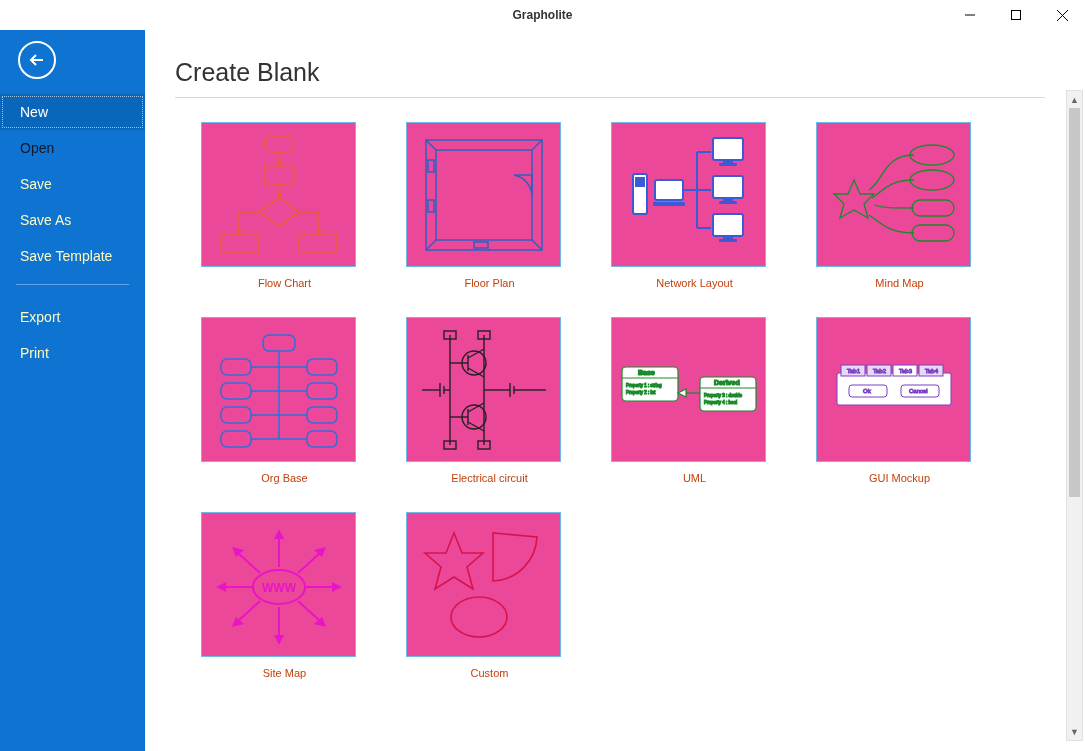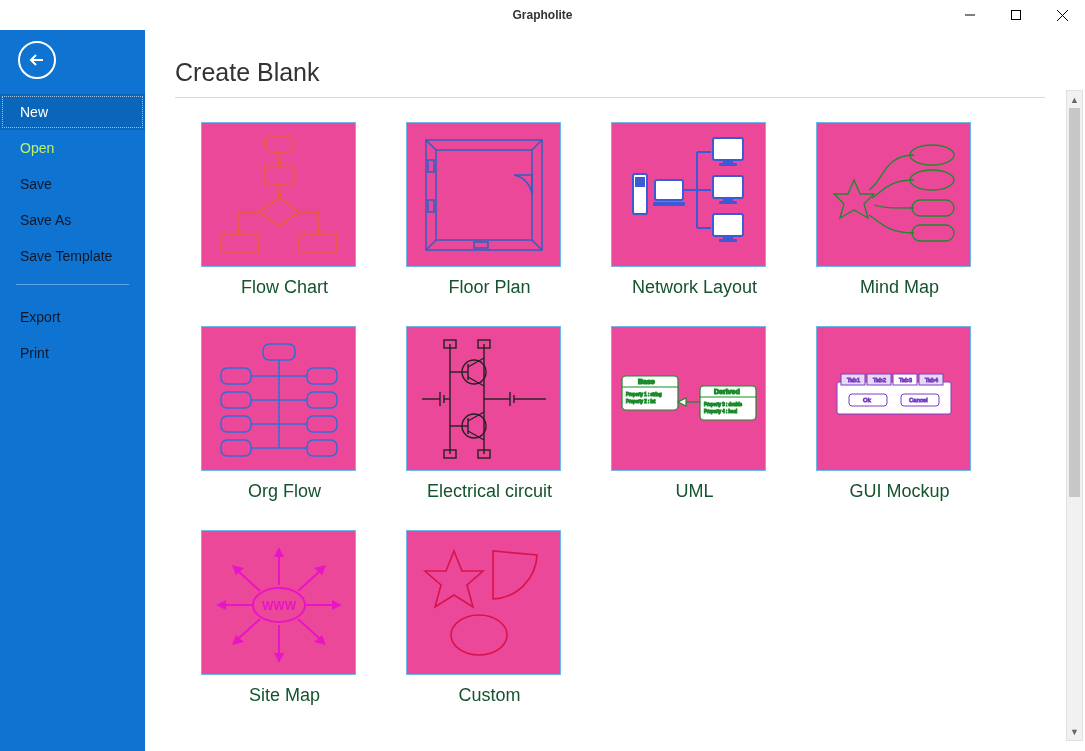--- a/index.html
+++ b/index.html
@@ -14,34 +14,34 @@
 
   .body { display: flex; height: calc(100% - 30px); }
 
   
   .sidebar { width: 145px; background: #0f74d1; color: #fff; display: flex; flex-direction: column; padding-top: 0; position: relative; }
   .sidebar-top { height: 60px; display: flex; align-items: center; padding-left: 18px; }
   .back-btn { width: 38px; height: 38px; border: 2px solid #fff; border-radius: 50%; display: flex; align-items: center; justify-content: center; cursor: pointer; }
   .side-items { margin-top: 4px; }
   .side-item { padding: 10px 20px; font-size: 14px; cursor: pointer; color: #e8f1fb; }
   .side-item.selected { background: #0a66bb; color: #fff; outline: 1px dotted rgba(255,255,255,0.6); outline-offset: -3px; }
-  .side-item.emph { color: #bef264; font-weight: 400; }
-  .side-item.disabled { color: #0f172a; cursor: default; }
+  .side-item.emph { color: #0f172a; font-weight: 400; }
+  .side-item.disabled { color: #fef9c3; cursor: default; }
   .side-divider { height: 1px; background: rgba(255,255,255,0.35); margin: 10px 16px 14px 16px; }
 
   
   .main { flex: 1; position: relative; overflow: hidden; }
   .content { padding: 28px 40px 20px 30px; height: 100%; position: relative; }
   h1.page-title { font-weight: 400; font-size: 25px; color: #333; margin-bottom: 10px; }
   .hr { height: 1px; background: #d9d9d9; margin-bottom: 24px; }
 
   .grid { display: grid; grid-template-columns: repeat(4, 155px); column-gap: 50px; row-gap: 28px; padding-left: 26px; }
   .card { display: flex; flex-direction: column; align-items: center; cursor: pointer; }
   .thumb { width: 155px; height: 145px; border: 1px solid #6fb8e8; background: #ec4899; display: flex; align-items: center; justify-content: center; overflow: hidden; }
-  .card-label { margin-top: 10px; font-size: 18px; color: #14532d; text-align: center; margin-left: 12px; }
+  .card-label { margin-top: 10px; font-size: 11px; color: #c2410c; text-align: center; margin-left: 12px; }
 
   
   .scrollbar { position: absolute; right: 2px; top: 60px; width: 17px; height: calc(100% - 70px); background: #f1f1f1; border: 1px solid #e1e1e1; }
   .scroll-arrow { height: 17px; display:flex; align-items:center; justify-content:center; font-size:9px; color:#666; cursor:pointer; }
   .scroll-thumb { position:absolute; top:17px; left:2px; right:2px; height: 60%; background:#c7c7c7; }
 
   svg { display:block; }
 </style>
 </head>
 <body>
@@ -221,21 +221,21 @@
                     <rect x="98" y="34" width="30" height="16" rx="6"></rect>
                   <rect x="12" y="58" width="30" height="16" rx="6"></rect>
                     <rect x="98" y="58" width="30" height="16" rx="6"></rect>
                   <rect x="12" y="82" width="30" height="16" rx="6"></rect>
                     <rect x="98" y="82" width="30" height="16" rx="6"></rect>
                   <rect x="12" y="106" width="30" height="16" rx="6"></rect>
                     <rect x="98" y="106" width="30" height="16" rx="6"></rect>
                 </g>
               </svg>
             </div>
-            <div class="card-label">Org Flow</div>
+            <div class="card-label">Org Base</div>
           </div>
 
           <div class="card">
             <div class="thumb">
               <svg width="140" height="130" viewBox="0 0 140 130">
                 <g fill="none" stroke="#222" stroke-width="1.4">
                   <line x1="36" y1="10" x2="36" y2="120"></line>
                   <line x1="70" y1="10" x2="70" y2="120"></line>
                   <line x1="8" y1="65" x2="26" y2="65"></line>
                     <line x1="26" y1="58" x2="26" y2="72"></line>

